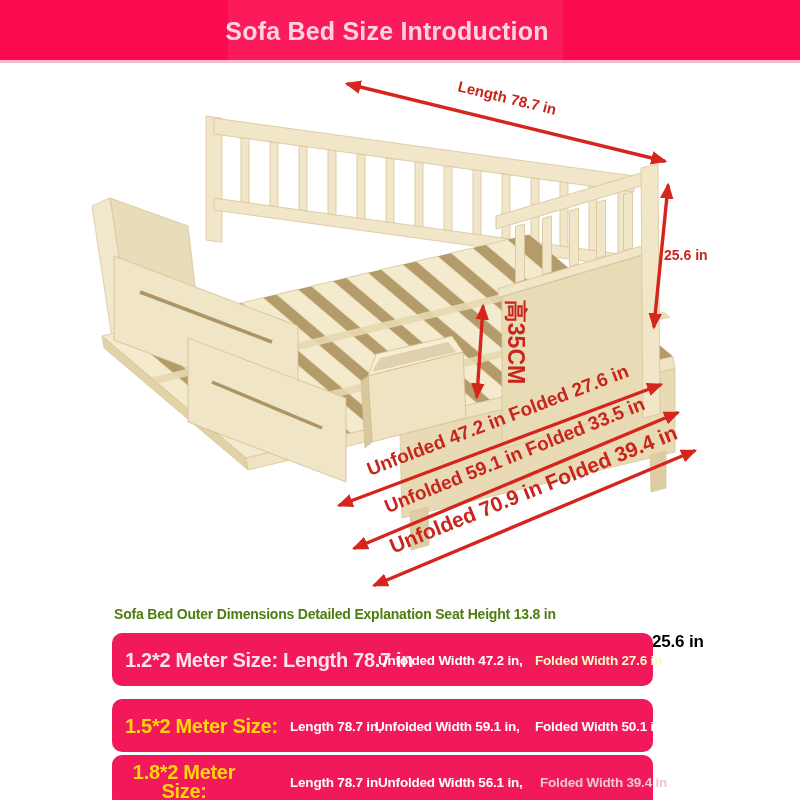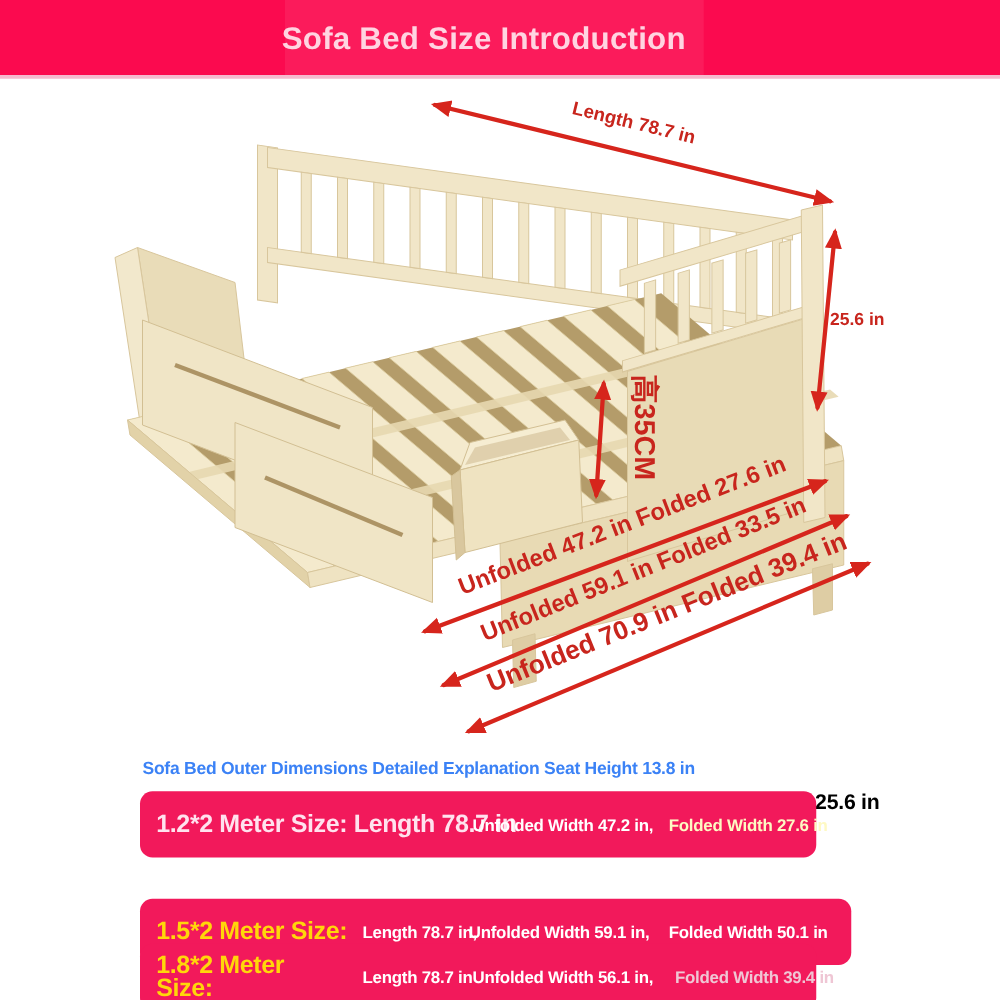--- a/index.html
+++ b/index.html
@@ -10,32 +10,32 @@
   .banner-highlight{position:absolute;left:228px;top:0;width:335px;height:60px;
         background:rgba(255,255,255,0.07);}
   .banner h1{position:absolute;left:0;top:0;width:774px;height:60px;margin:0;
         line-height:62px;text-align:center;font-size:25px;font-weight:700;
         color:#FFD4E1;letter-spacing:0.2px;}
   .banner-divider{position:absolute;left:0;top:60px;width:800px;height:3px;background:#F5BACE;}
   
   .stage{position:absolute;left:0;top:0;width:800px;height:800px;}
   
   .fn-left{position:absolute;left:114px;top:606px;font-size:14px;font-weight:700;
-        color:#3b82f6;letter-spacing:-0.2px;white-space:nowrap;}
+        color:#4d7c0f;letter-spacing:-0.2px;white-space:nowrap;}
   .fn-right{position:absolute;left:553px;top:632px;font-size:17px;font-weight:700;
         color:#000;letter-spacing:-0.2px;white-space:nowrap;}
   
   .size-row{position:absolute;left:112px;width:541px;height:53px;background:#F2195B;
         border-radius:10px;}
-  .row-1{top:633px;} .row-2{top:719px;padding-left:28px;} .row-3{top:755px;}
+  .row-1{top:633px;} .row-2{top:699px;} .row-3{top:755px;}
   .row-big{position:absolute;left:13px;top:50%;transform:translateY(-50%);
         font-size:20px;font-weight:700;color:#FFE2EE;letter-spacing:-0.3px;white-space:nowrap;}
   .row-yellow{position:absolute;left:13px;top:50%;transform:translateY(-50%);
         font-size:20px;font-weight:700;color:#FFD60A;letter-spacing:-0.3px;white-space:nowrap;}
-  .row-3 .row-yellow{width:118px;white-space:normal;line-height:0.95;}
+  .row-3 .row-yellow{width:118px;white-space:normal;line-height:0.95;text-align:center;}
   .row-small{position:absolute;top:50%;transform:translateY(-50%);font-size:13.5px;
         font-weight:700;color:#FFFFFF;letter-spacing:-0.2px;white-space:nowrap;}
   .pos-len{left:178px;} .pos-unf1{left:266px;} .pos-unf2{left:263px;} .pos-unf3{left:266px;}
   .pos-fold{left:423px;} .row-3 .pos-fold{left:428px;}
   .dim-fold1{color:#fef9c3;} .dim-fold3{color:#EFC6D4;}
   
   .wood-line{stroke:#D8C69C;stroke-width:0.8;}
   text.dim{font-family:"Liberation Sans",sans-serif;font-weight:700;fill:#C8251D;}
 </style>
 </head>

